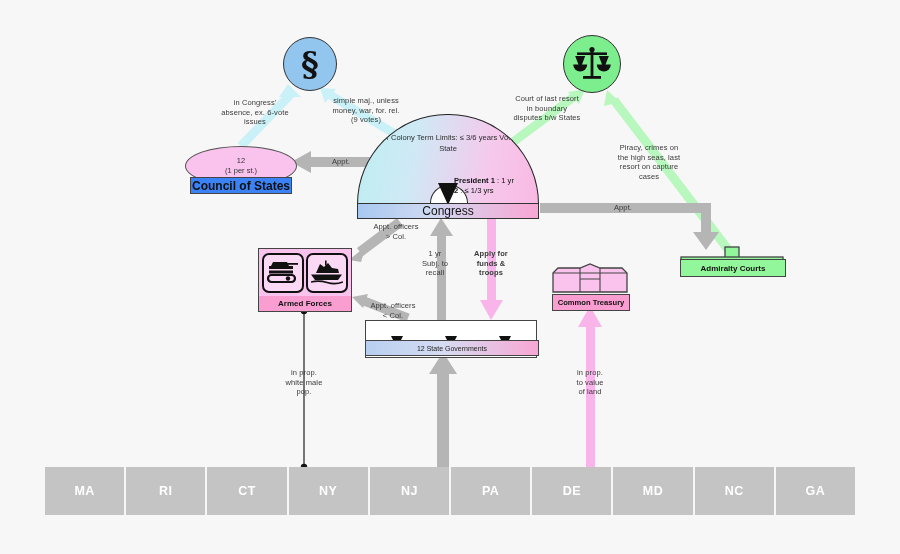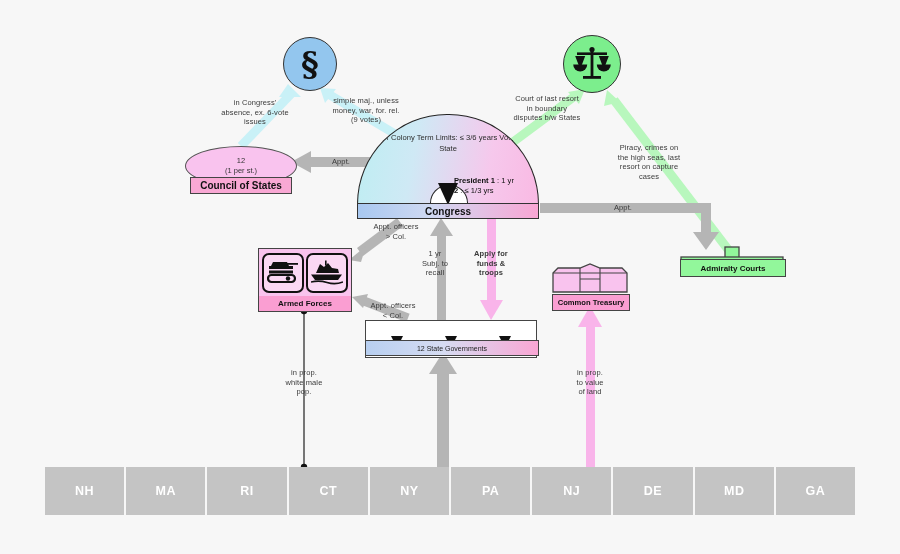--- a/index.html
+++ b/index.html
@@ -48,23 +48,23 @@
   
   #council-ellipse{
     left:185px;top:146px;width:110px;height:38px;
     border:1.3px solid #555;border-radius:50%;
     background:#f9c3ee;
     display:flex;flex-direction:column;align-items:center;justify-content:center;
     font-size:7.5px;color:#333;line-height:10px;
   }
   #council-label{
     left:190px;top:177px;width:100px;height:15px;
-    background:#f9a8d4;border:1.4px solid #444;
-    display:flex;align-items:center;justify-content:center;
-    font-size:10px;font-weight:bold;color:#111;
+    background:#3b82f6;border:1.4px solid #444;
+    display:flex;align-items:center;justify-content:center;
+    font-size:12px;font-weight:bold;color:#111;
   }
   
   #congress-dome{
     left:357px;top:114px;width:180px;height:90px;
     border:1.5px solid #222;border-bottom:none;
     border-radius:90px 90px 0 0;
     background:linear-gradient(100deg,#bdeef2 0%,#cfe9f5 32%,#f6c8ec 72%,#f9b9e3 100%);
     overflow:hidden;
   }
   #congress-dome-text{
@@ -84,21 +84,21 @@
   #speaker-tri{
     position:absolute;left:80px;top:68px;width:0;height:0;
     border-left:10px solid transparent;border-right:10px solid transparent;
     border-top:22px solid #111;
   }
   #congress-bar{
     left:357px;top:203px;width:180px;height:14px;
     border:1.4px solid #333;
     background:linear-gradient(90deg,#a8c8f0 0%,#cfd9f2 40%,#f9a6d4 100%);
     display:flex;align-items:center;justify-content:center;
-    font-size:10px;font-weight:bold;color:#111;
+    font-size:12px;font-weight:normal;color:#111;
   }
   
   #armed-forces-box{
     left:258px;top:248px;width:92px;height:48px;
     background:#f9c3ee;border:1.5px solid #444;
     display:flex;align-items:center;justify-content:space-evenly;
   }
   .mil-icon{
     width:38px;height:36px;background:#fbd8f4;
     border:2.4px solid #111;border-radius:7px;
@@ -357,25 +357,25 @@
 funds &amp;
 troops</div>
   <div class="lbl" style="left:272px;top:368px;width:64px;">in prop.
 white male
 pop.</div>
   <div class="lbl" style="left:558px;top:368px;width:64px;">in prop.
 to value
 of land</div>
 
   <div class="abs" id="states-bar">
-      <div class="state-cell">NH</div>
       <div class="state-cell">MA</div>
       <div class="state-cell">RI</div>
       <div class="state-cell">CT</div>
       <div class="state-cell">NY</div>
+      <div class="state-cell">NJ</div>
       <div class="state-cell">PA</div>
-      <div class="state-cell">NJ</div>
       <div class="state-cell">DE</div>
       <div class="state-cell">MD</div>
+      <div class="state-cell">NC</div>
       <div class="state-cell">GA</div>
     </div>
 
 </div>
 
 </body></html>

